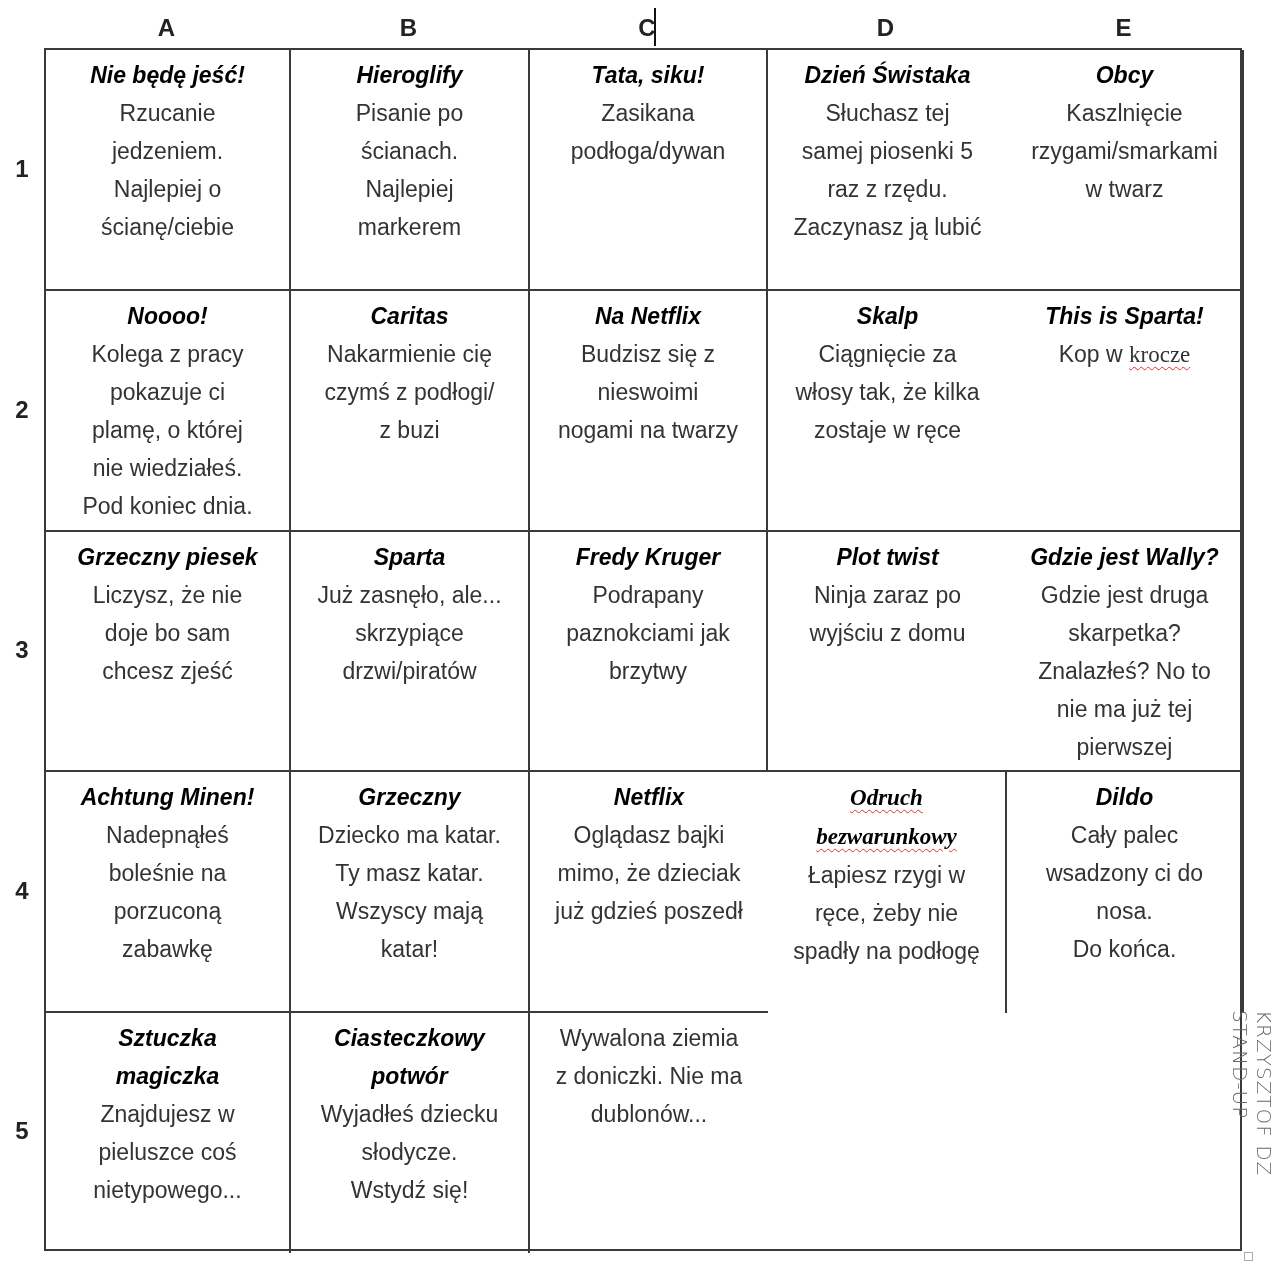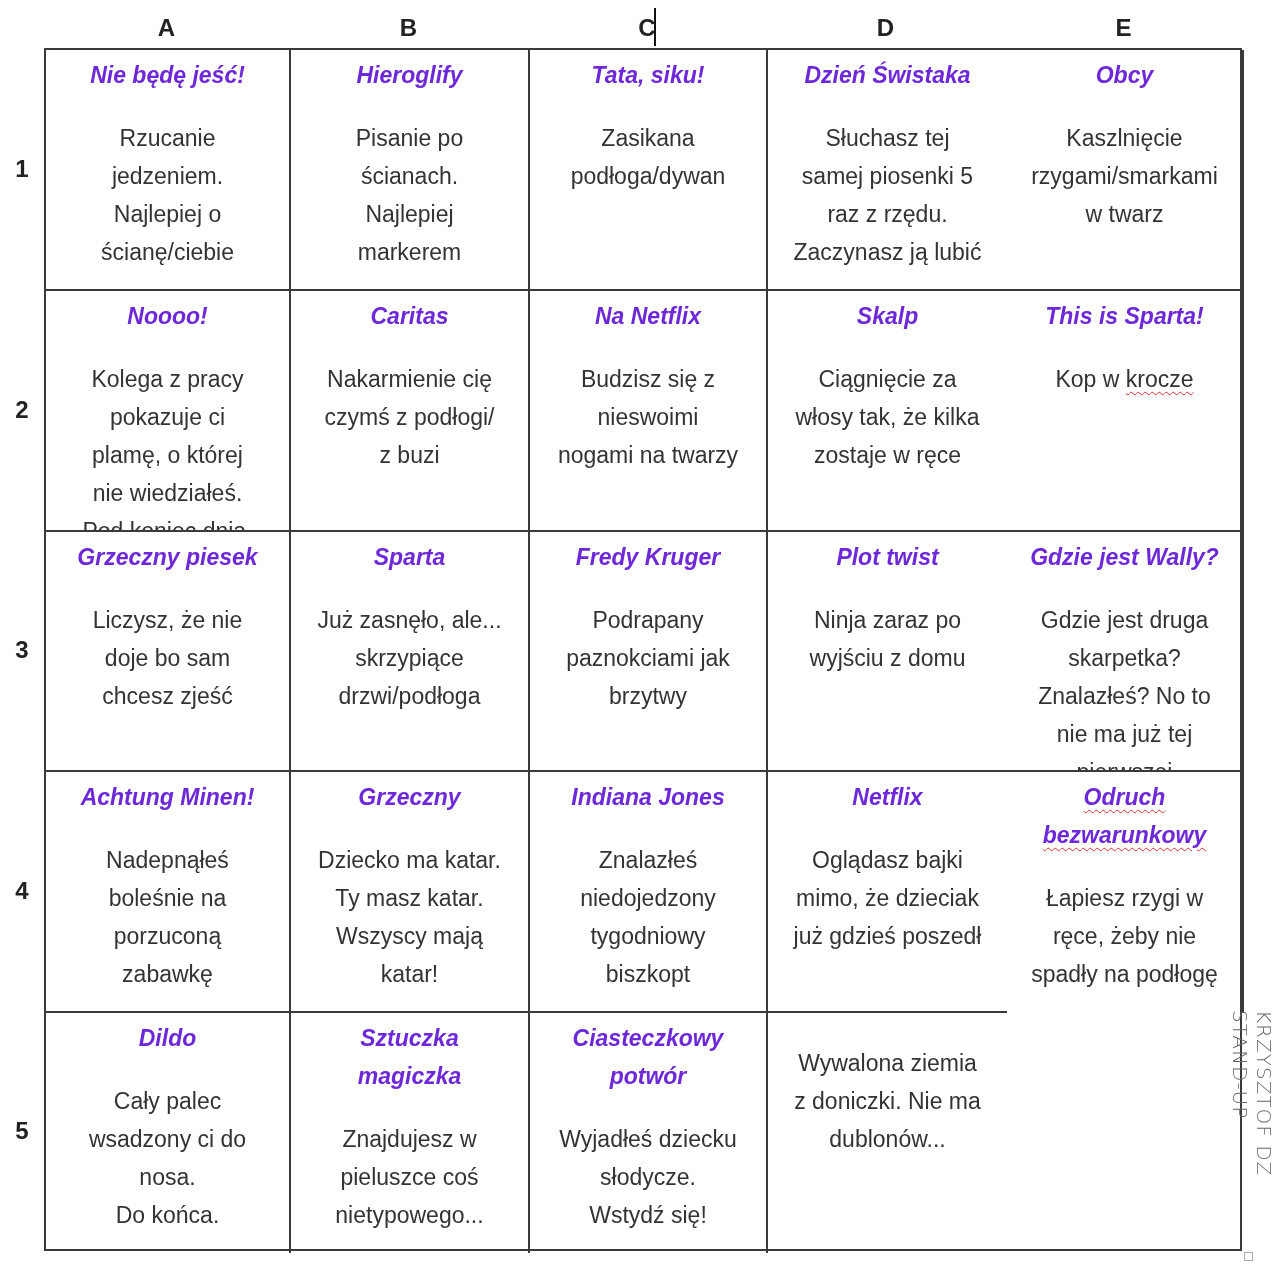--- a/index.html
+++ b/index.html
@@ -54,35 +54,35 @@
       overflow: hidden;
     }
     .cell.last-col { border-right: none; }
     .cell.last-row { border-bottom: none; }
     .title {
       display: block;
       font-weight: bold;
       font-style: italic;
       font-size: 23px;
       line-height: 38px;
-      color: #6d28d9;
+      color: #000000;
       white-space: pre-line;
     }
     .body {
       display: block;
       font-size: 23px;
       line-height: 38px;
       color: #333;
       white-space: pre-line;
-      margin-top: 25px;
     }
     .spell {
       text-decoration: underline wavy #d33;
       text-underline-offset: 4px;
       text-decoration-thickness: 1px;
+      font-family: Liberation Serif, serif;
     }
     .cursor {
       position: absolute;
       left: 654px;
       top: 8px;
       width: 2px;
       height: 38px;
       background: #111;
     }
     .watermark {
@@ -196,21 +196,21 @@
   <div class="cell">
     <span class="title">Grzeczny piesek</span>
     <span class="body">Liczysz, że nie
 doje bo sam
 chcesz zjeść</span>
   </div>
   <div class="cell">
     <span class="title">Sparta</span>
     <span class="body">Już zasnęło, ale...
 skrzypiące
-drzwi/podłoga</span>
+drzwi/piratów</span>
   </div>
   <div class="cell">
     <span class="title">Fredy Kruger</span>
     <span class="body">Podrapany
 paznokciami jak
 brzytwy</span>
   </div>
   <div class="cell last-col">
     <span class="title">Plot twist</span>
     <span class="body">Ninja zaraz po
@@ -232,27 +232,20 @@
 porzuconą
 zabawkę</span>
   </div>
   <div class="cell">
     <span class="title">Grzeczny</span>
     <span class="body">Dziecko ma katar.
 Ty masz katar.
 Wszyscy mają
 katar!</span>
   </div>
-  <div class="cell">
-    <span class="title">Indiana Jones</span>
-    <span class="body">Znalazłeś
-niedojedzony
-tygodniowy
-biszkopt</span>
-  </div>
   <div class="cell last-col">
     <span class="title">Netflix</span>
     <span class="body">Oglądasz bajki
 mimo, że dzieciak
 już gdzieś poszedł</span>
   </div>
 
   <div class="cell last-row">
     <span class="title"><span class="spell">Odruch</span><br><span class="spell">bezwarunkowy</span></span>
     <span class="body">Łapiesz rzygi w

